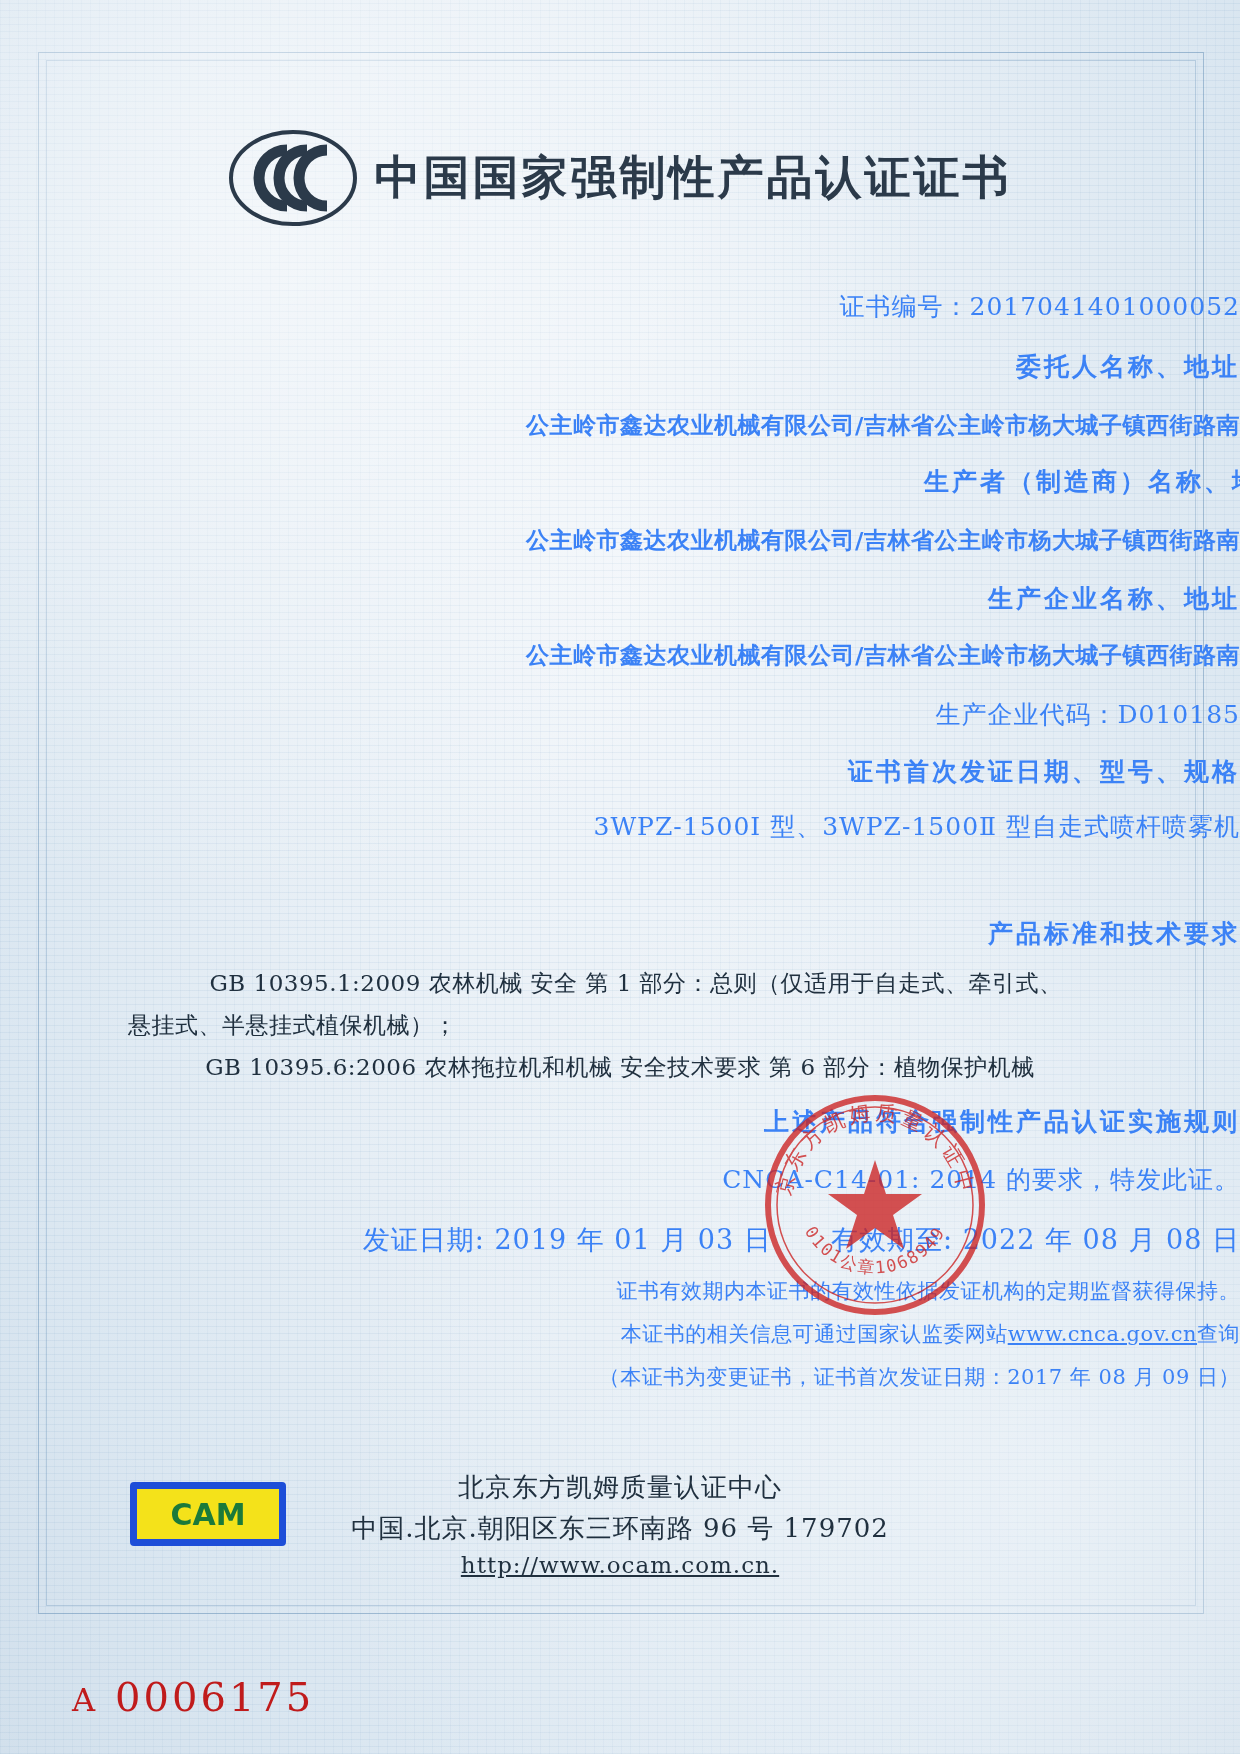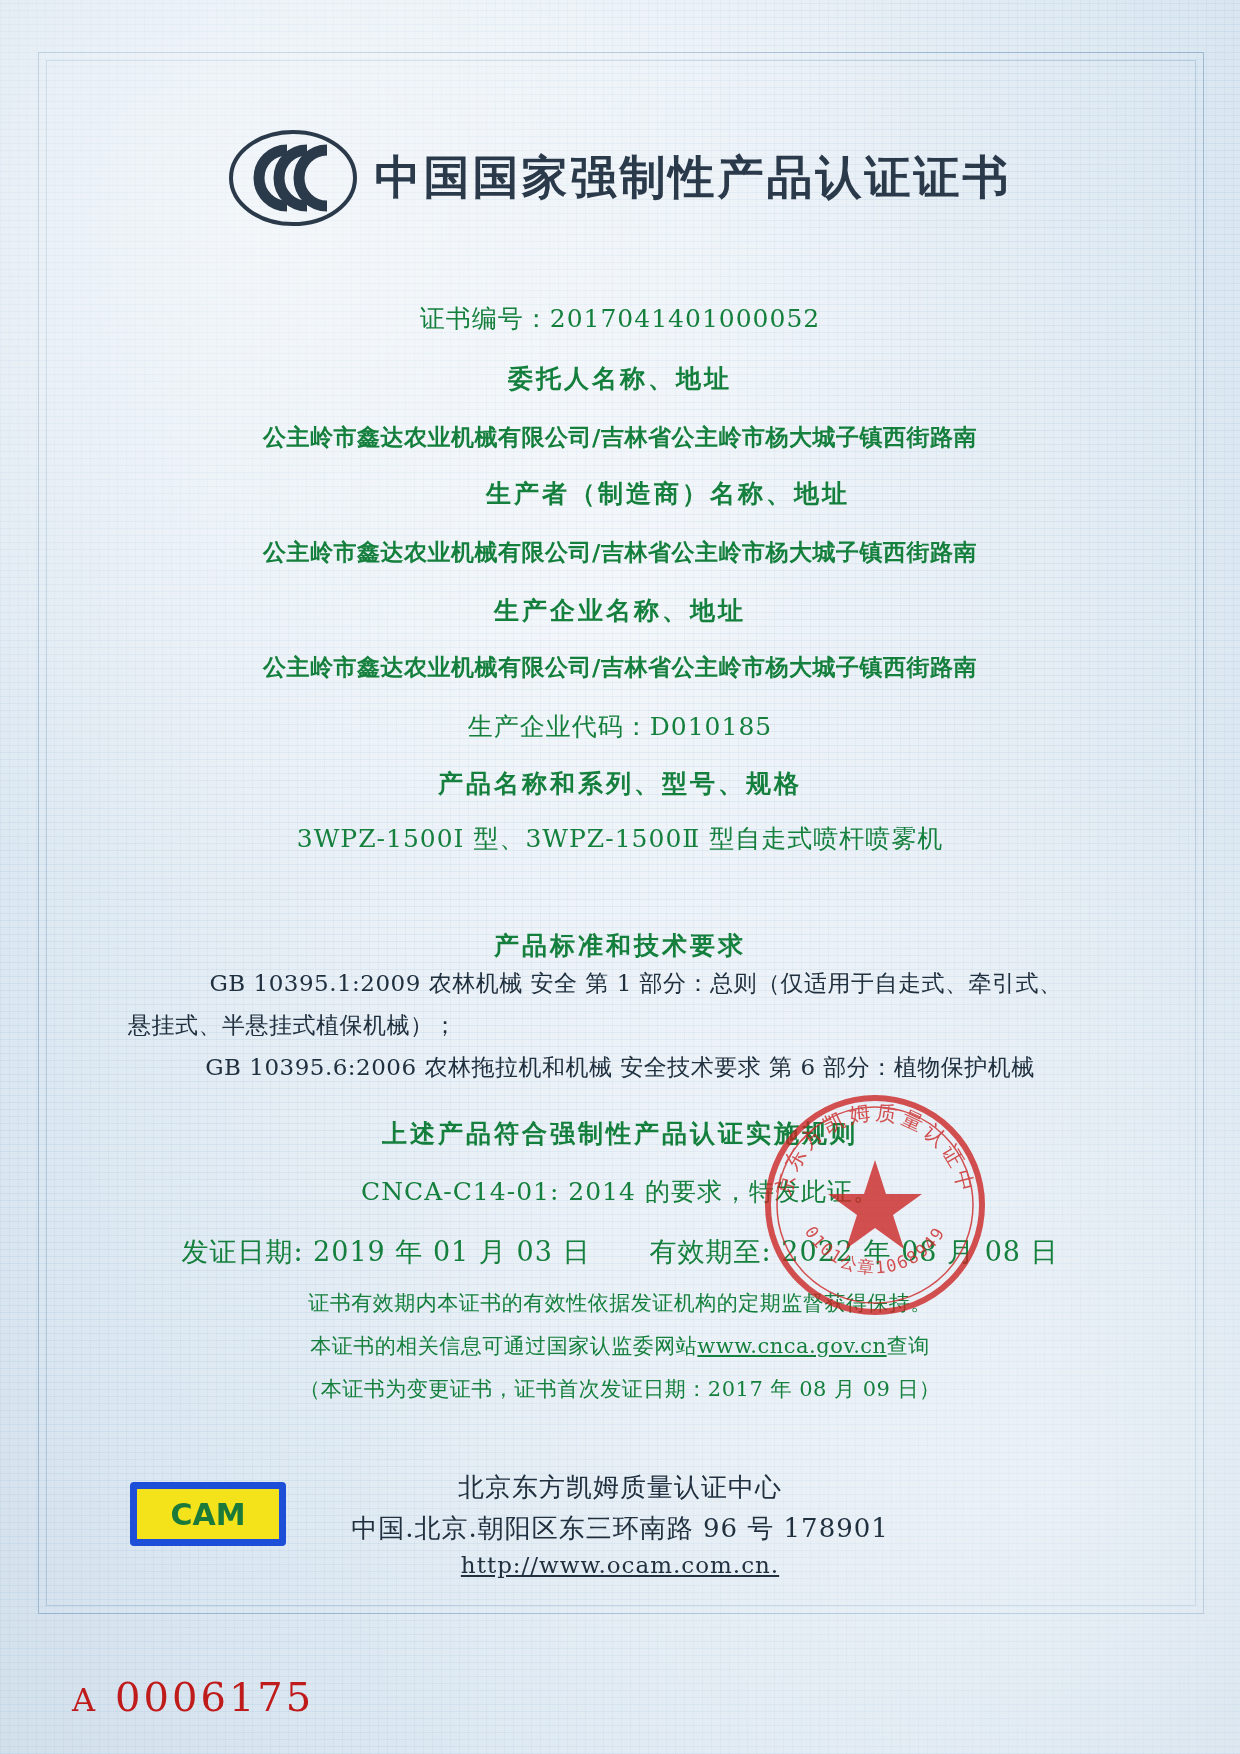--- a/index.html
+++ b/index.html
@@ -89,24 +89,23 @@
     font-weight: bold;
     letter-spacing: 3px;
     color: #2b3a4a;
     white-space: nowrap;
   }
 
   
   .line {
     position: absolute;
     width: 1240px;
-    text-align: center;
-    color: #15803d;
+    text-align: right;
+    color: #3b82f6;
     white-space: nowrap;
-    margin-top: 12px;
   }
   .lbl {
     font-family: "DejaVu Sans", "Liberation Sans", sans-serif;
     font-weight: bold;
     font-size: 25px;
     letter-spacing: 3px;
   }
   .val {
     font-family: "DejaVu Serif", "Liberation Serif", serif;
     font-weight: bold;
@@ -244,21 +243,21 @@
   <div class="line lbl" style="top:465px;padding-left:48px;">生产者（制造商）名称、地址</div>
   <div class="line val" style="top:525px;">公主岭市鑫达农业机械有限公司/吉林省公主岭市杨大城子镇西街路南</div>
 
   <div class="line lbl" style="top:582px;">生产企业名称、地址</div>
   <div class="line val" style="top:640px;">公主岭市鑫达农业机械有限公司/吉林省公主岭市杨大城子镇西街路南</div>
 
   <div class="line val-mono" style="top:698px;">
     <span>生产企业代码：</span><span>D010185</span>
   </div>
 
-  <div class="line lbl" style="top:755px;">产品名称和系列、型号、规格</div>
+  <div class="line lbl" style="top:755px;">证书首次发证日期、型号、规格</div>
   <div class="line val-mono" style="top:810px;">3WPZ-1500Ⅰ 型、3WPZ-1500Ⅱ 型自走式喷杆喷雾机</div>
 
   <div class="line lbl" style="top:917px;">产品标准和技术要求</div>
   <div class="std-left std" style="top:968px;padding-left:16px;">GB 10395.1:2009 农林机械 安全 第 1 部分：总则（仅适用于自走式、牵引式、</div>
   <div class="std-left std" style="top:1010px; text-align:left; padding-left:128px;">悬挂式、半悬挂式植保机械）；</div>
   <div class="std-left std" style="top:1052px;">GB 10395.6:2006 农林拖拉机和机械 安全技术要求  第 6 部分：植物保护机械</div>
 
   <div class="line lbl" style="top:1105px;">上述产品符合强制性产品认证实施规则</div>
   <div class="line val-mono" style="top:1163px;">CNCA-C14-01: 2014 的要求，特发此证。</div>
 
@@ -287,21 +286,21 @@
       <textPath href="#sealBottom" startOffset="50%" text-anchor="middle">0101公章1068949</textPath>
     </text>
   </svg>
 
   <div class="ocam-logo">
     <span>CAM</span>
   </div>
 
   <div class="footer">
     <div>北京东方凯姆质量认证中心</div>
-    <div>中国.北京.朝阳区东三环南路 96 号 178901</div>
+    <div>中国.北京.朝阳区东三环南路 96 号 179702</div>
     <div class="url">http://www.ocam.com.cn.</div>
   </div>
 
   <div class="serial">
     <span class="prefix">A</span>
     <span class="num">0006175</span>
   </div>
 
 </div>
 

